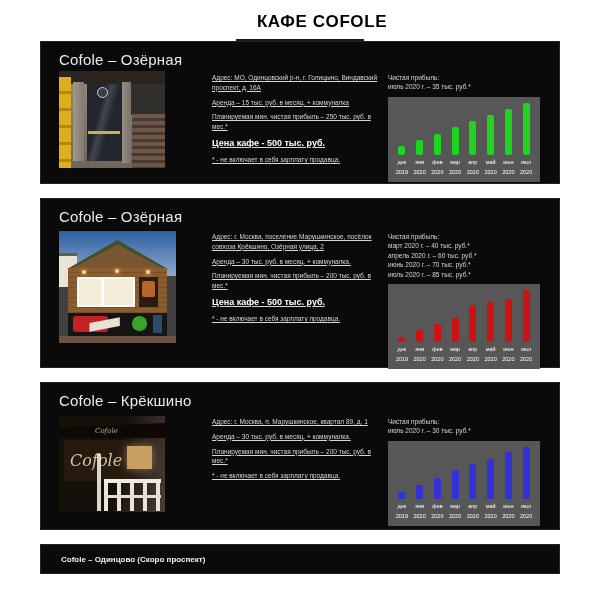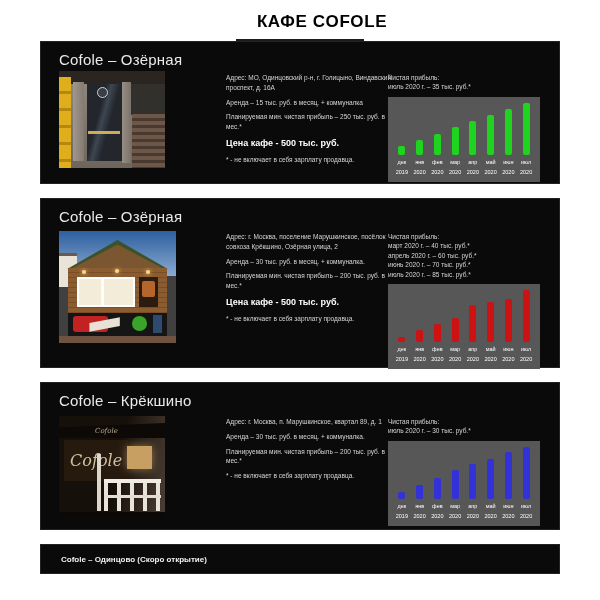--- a/index.html
+++ b/index.html
@@ -74,22 +74,22 @@
     font-style:italic; font-size:7px; }
   .ph3-warm { left:64%; top:30%; width:24%; height:22%; background:#c79f63;
     box-shadow:0 0 10px #c79f63aa; }
   .ph3-post { left:36%; top:38%; width:4%; height:56%; background:#dcd6cb; }
   .ph3-fence { left:42%; top:62%; width:54%; height:32%;
     background:repeating-linear-gradient(90deg,#e9e4da 0 4px,transparent 4px 13px); }
   .ph3-rail { left:42%; top:62%; width:54%; height:4px; background:#f0ece3; }
   .ph3-rail2 { left:42%; top:78%; width:54%; height:3px; background:#e3ddd2; }
   .ph3-floor { left:0; bottom:0; width:100%; height:5%; background:#0b0805; }
 
-  .text-col { position:absolute; left:185px; width:166px; font-size:6.5px;
-    line-height:1.5; color:#d6d6d6; }
+  .text-col { position:absolute; left:171px; width:166px; font-size:6.5px;
+    line-height:1.5; color:#d6d6d6;text-decoration:underline; }
   #text-0 { top:31px; } #text-1 { top:33px; } #text-2 { top:34px; }
   .text-col p { margin-bottom:5px; }
   .price { font-size:9px; font-weight:bold; color:#ffffff; margin:1px 0 5px; }
 
   .chart-col { position:absolute; left:347px; width:158px; font-size:6.5px;
     line-height:1.45; color:#d6d6d6; }
   #chart-col-0 { top:31px; } #chart-col-1 { top:33px; } #chart-col-2 { top:34px; }
   .plot { margin-top:5px; width:152px; background:#575757; padding:6px 5px 4px; }
   .bars { display:flex; align-items:flex-end; justify-content:space-around; height:52px; }
   .bar { width:7px; border-radius:2px; }
@@ -338,14 +338,14 @@
           <div class="lab">
             <div>июл</div>
             <div>2020</div>
           </div>
         </div>
     </div>
   </div>
 </div>
 
 <div class="footer-panel">
-  <div class="footer-title">Cofole – Одинцово (Скоро открытие)</div>
+  <div class="footer-title">Cofole – Одинцово (Скоро проспект)</div>
 </div>
 
 </body></html>

